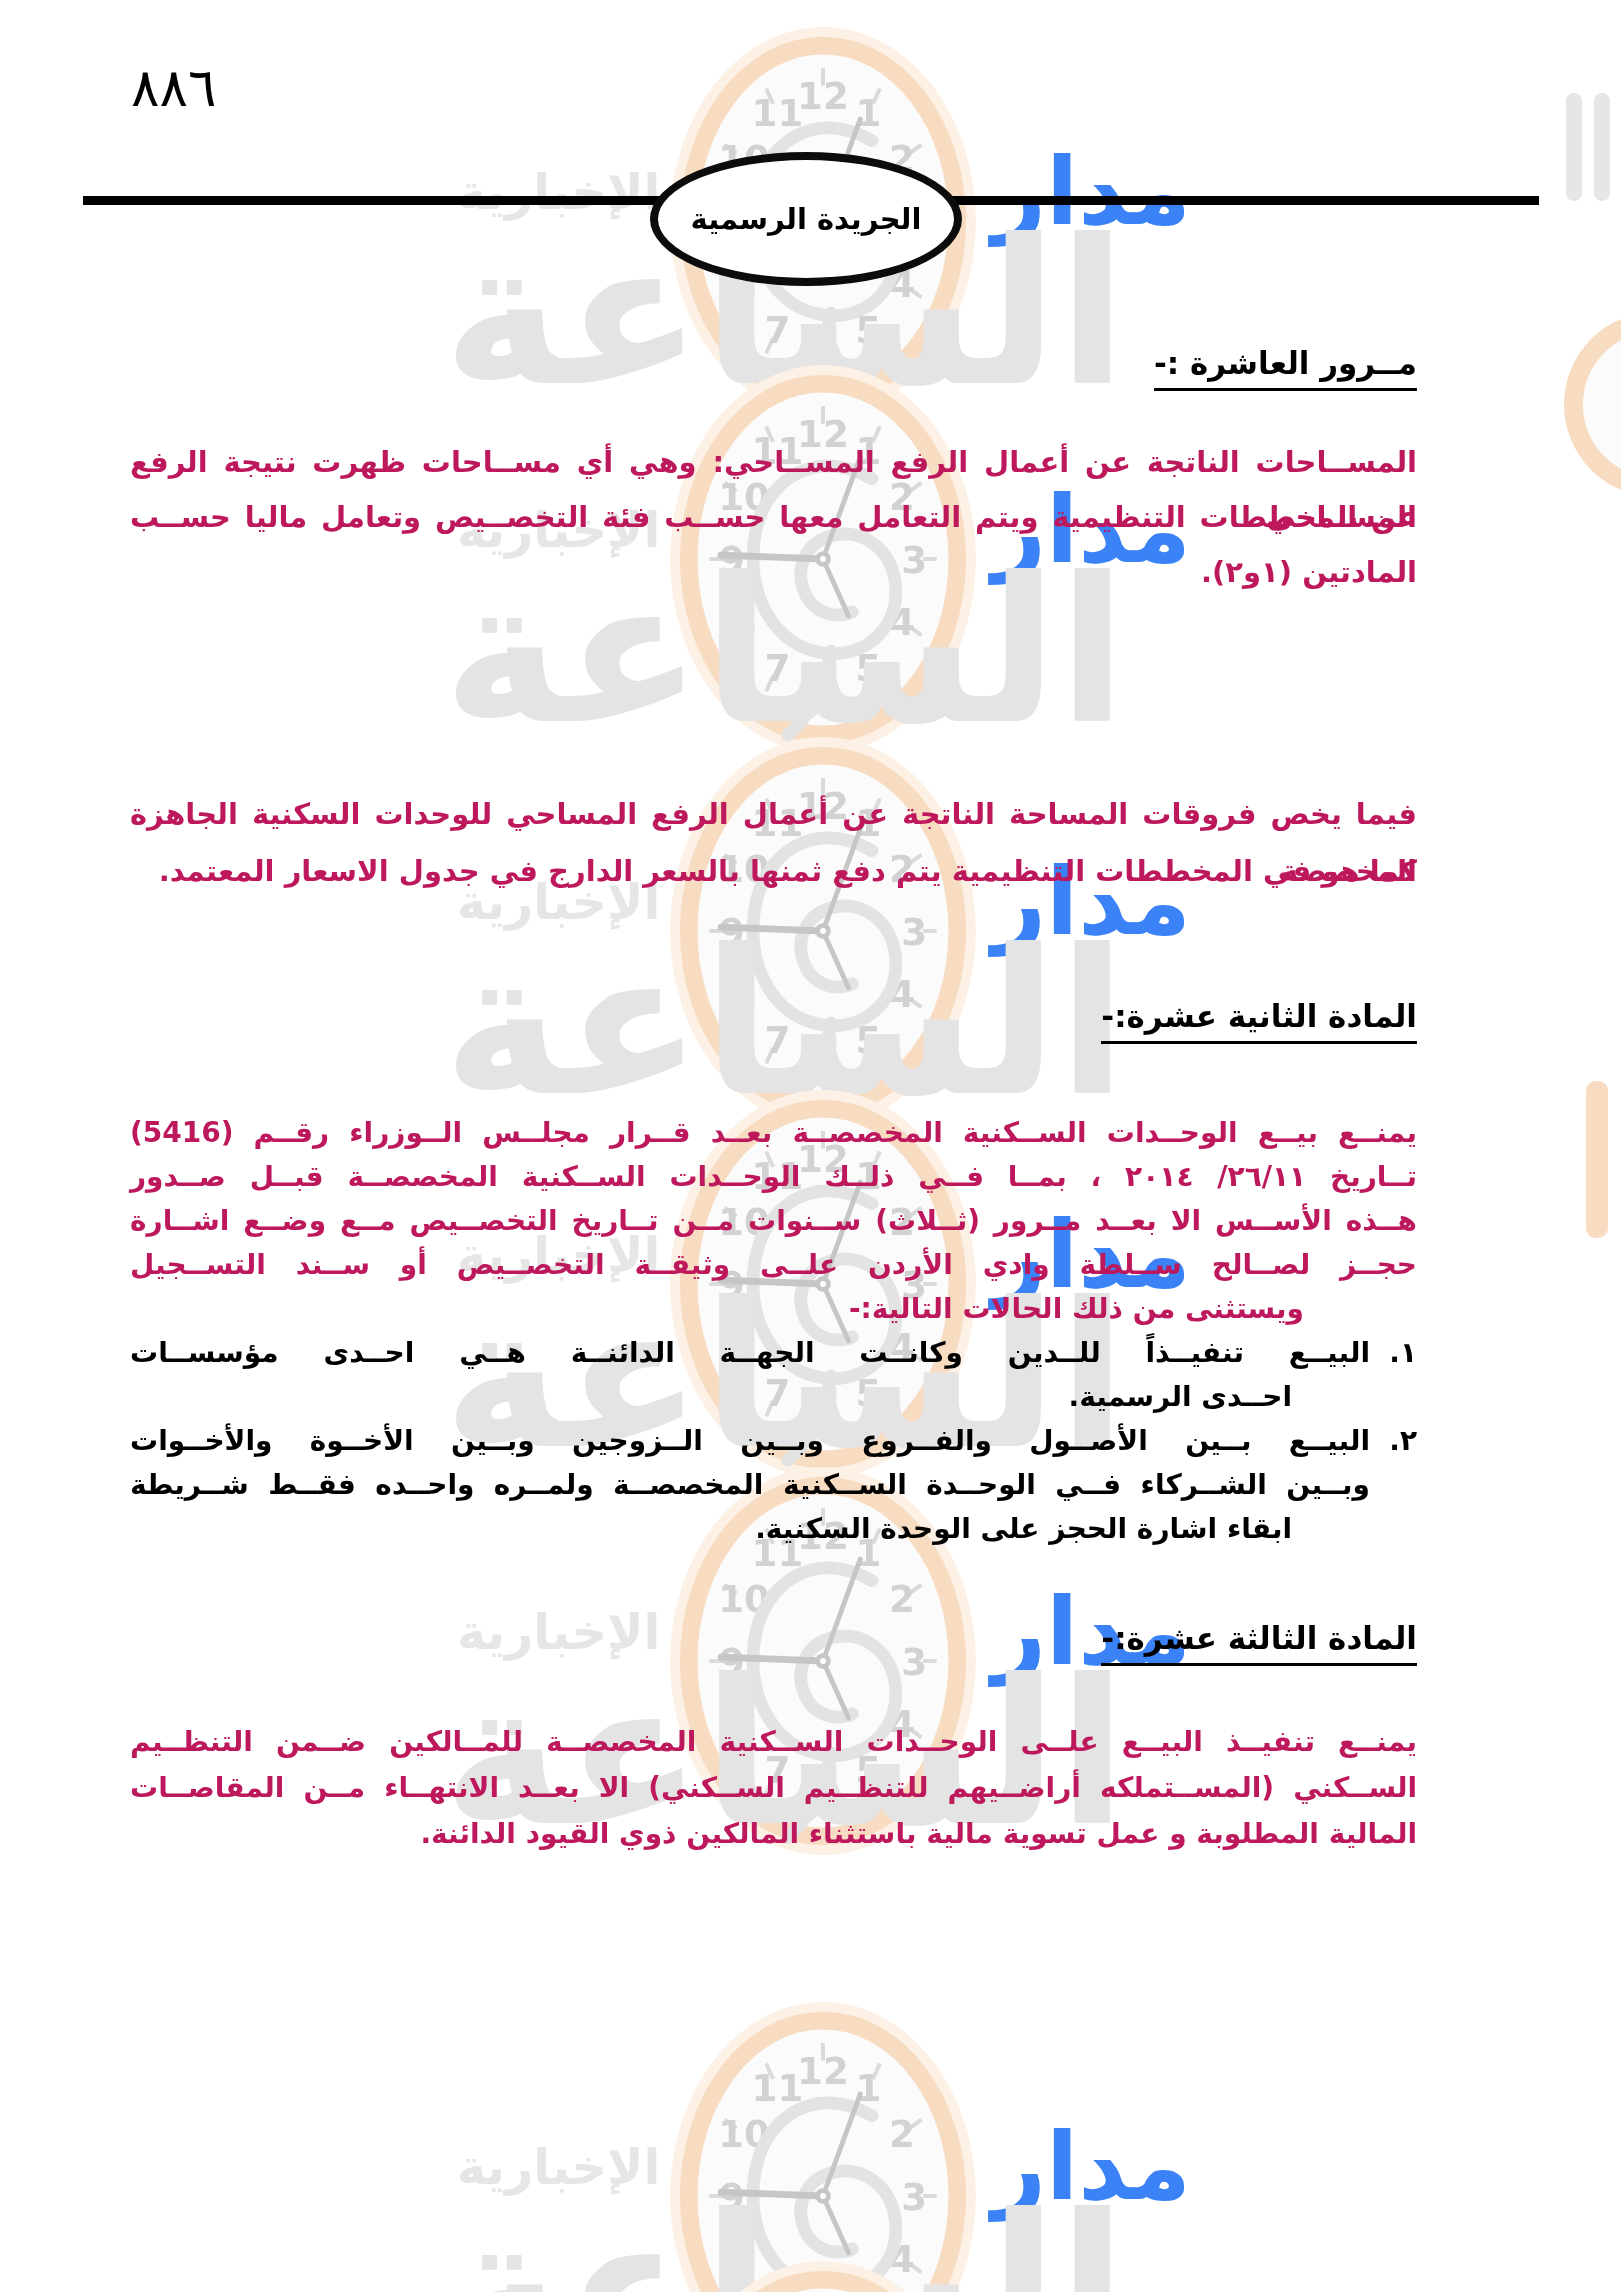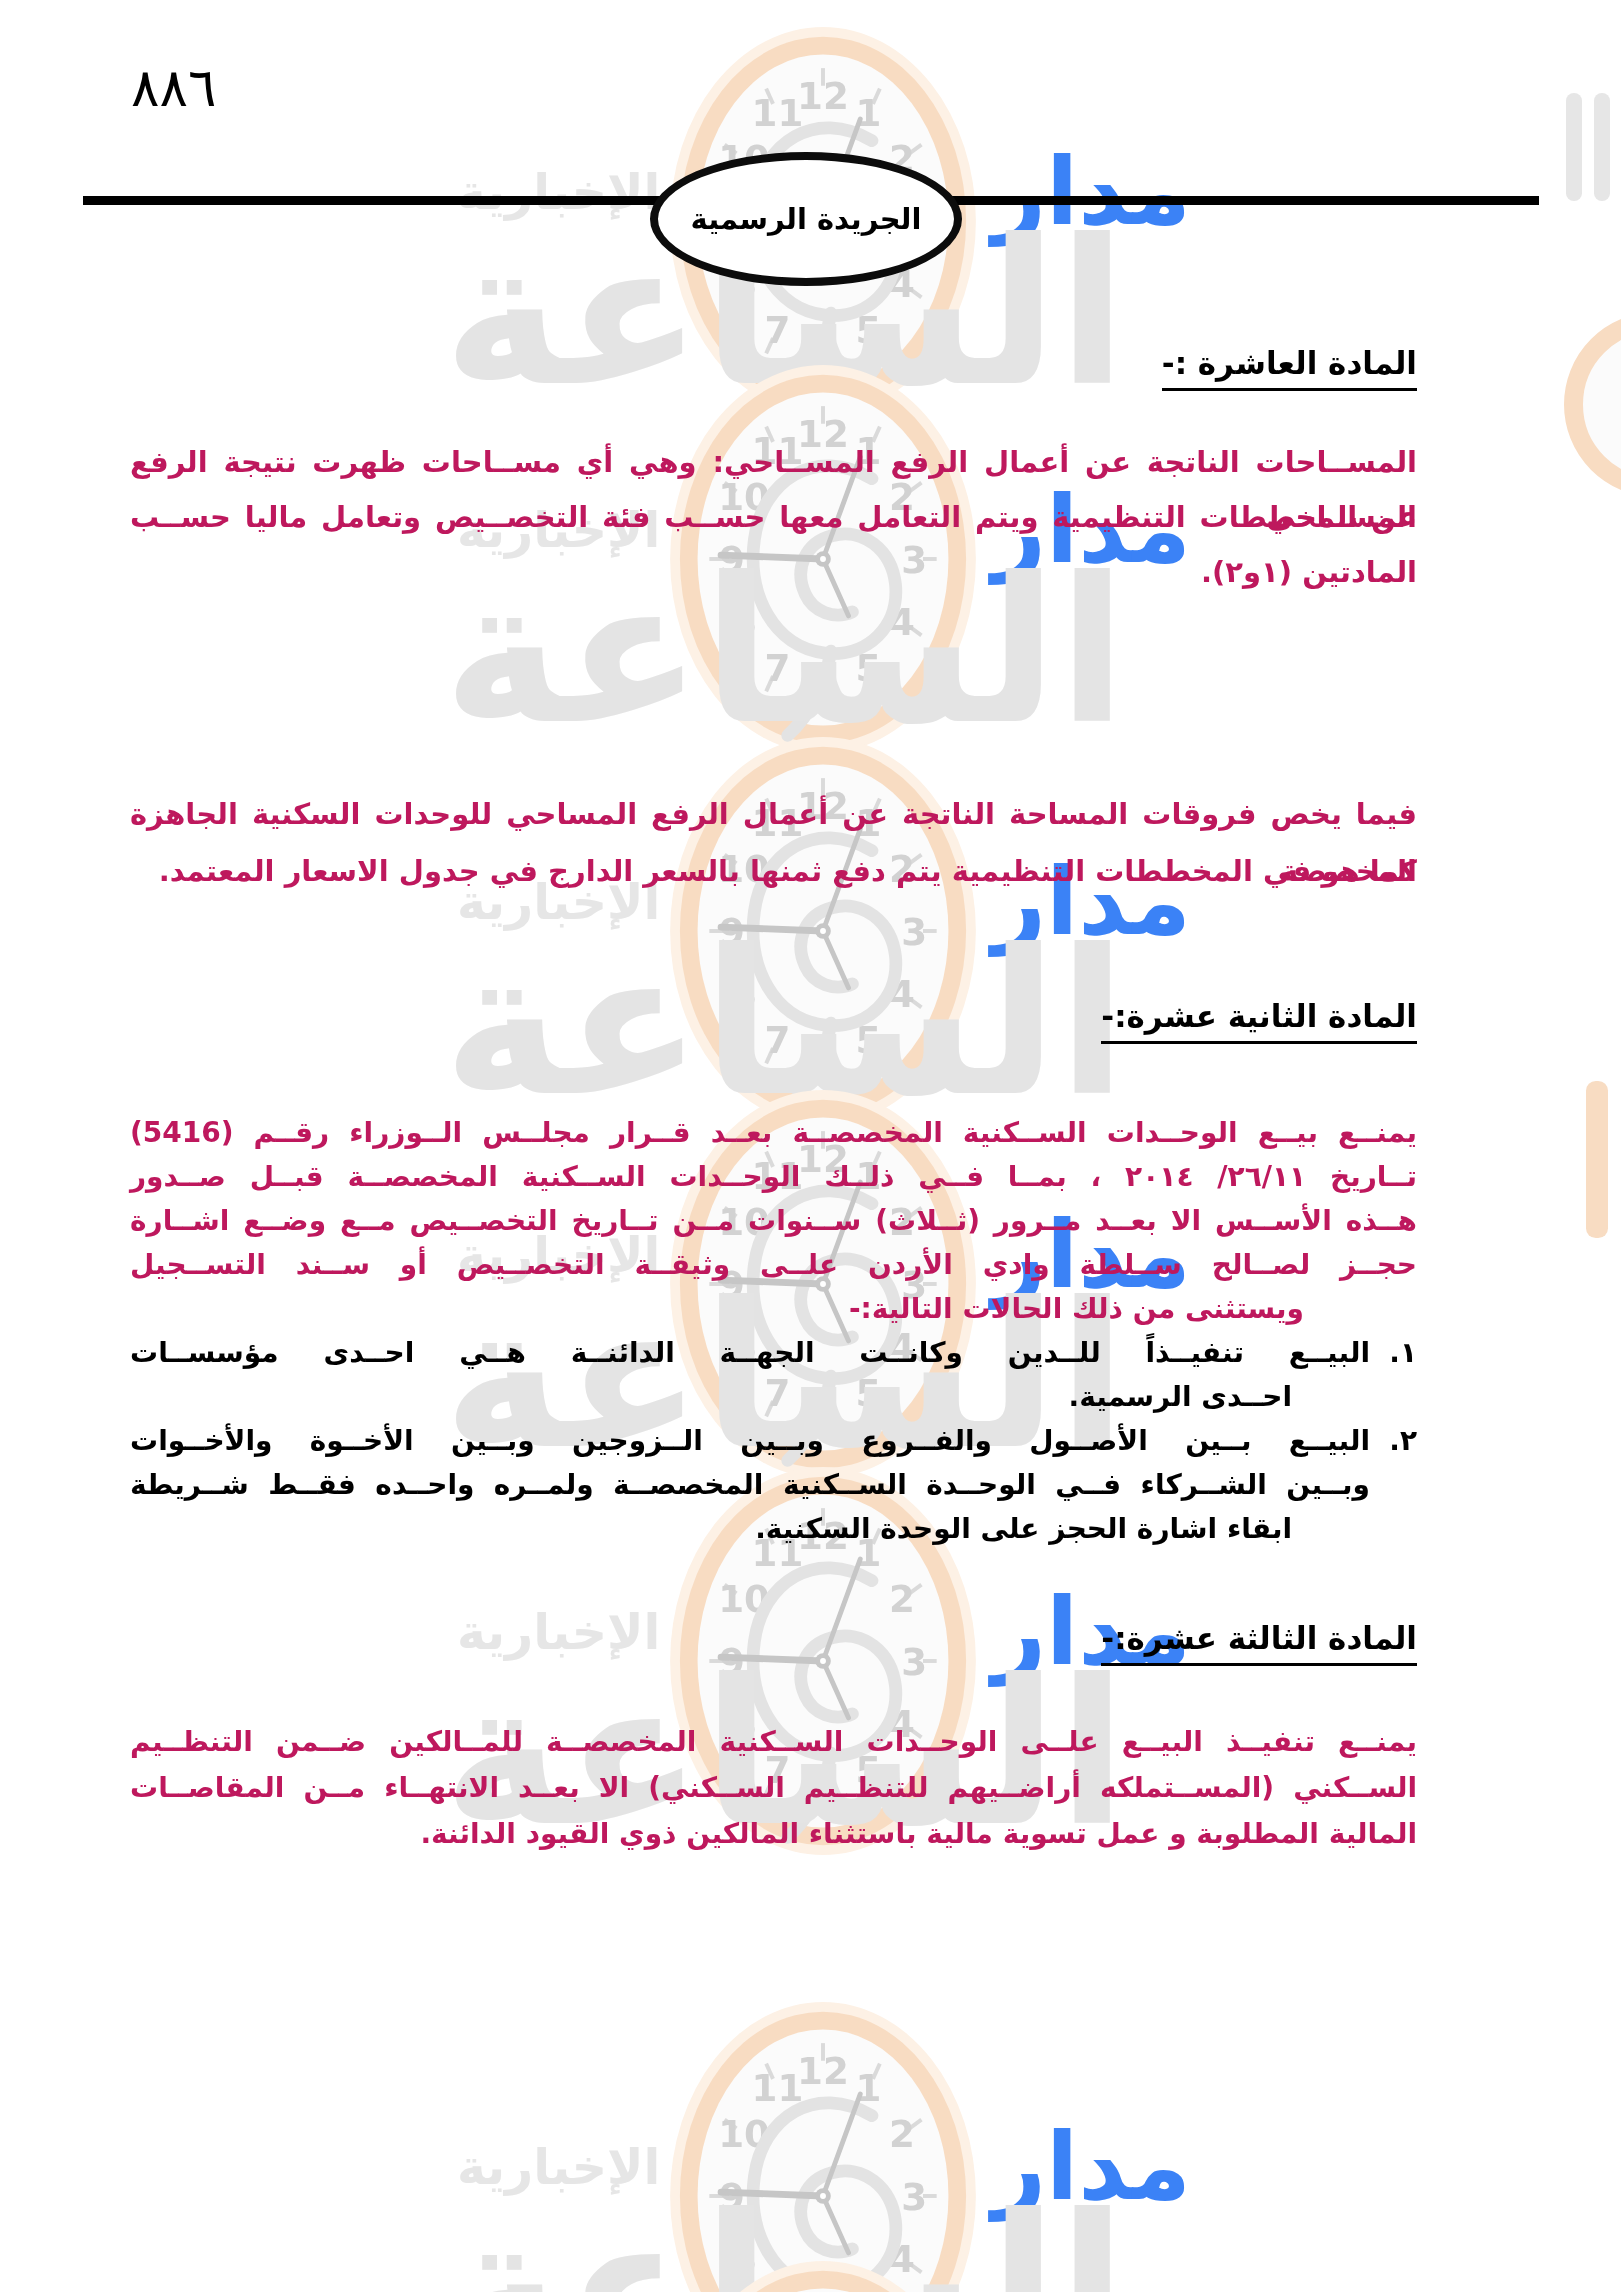--- a/index.html
+++ b/index.html
@@ -338,21 +338,21 @@
   <div class="wm-frag frag-ring" style="left:1564px;top:312px;width:147px;height:147px;"></div>
   <div class="wm-frag frag-peach" style="left:1586px;top:1081px;width:21.6px;height:157px;"></div>
 
   <div class="pagenum">٨٨٦</div>
   <div class="rule"></div>
   <div class="badge">
     <span>الجريدة الرسمية</span>
   </div>
 
   <div class="heading" style="top:345px">
-    <span>المادة العاشرة :-</span>
+    <span>مــرور العاشرة :-</span>
   </div>
   <div class="para" style="top:435px;--lh:55px;font-size:29px">
       <div class="line">المســاحات الناتجة عن أعمال الرفع المســاحي: وهي أي مســاحات ظهرت نتيجة الرفع المســاحي</div>
       <div class="line">عن المخططات التنظيمية ويتم التعامل معها حســب فئة التخصــيص وتعامل ماليا حســب</div>
       <div class="line lastline">المادتين (١و٢).</div>
     </div>
 
   <div class="para" style="top:786px;--lh:57px;font-size:29px">
       <div class="line">فيما يخص فروقات المساحة الناتجة عن أعمال الرفع المساحي للوحدات السكنية الجاهزة المخصصة</div>
       <div class="line lastline">كما هو في المخططات التنظيمية يتم دفع ثمنها بالسعر الدارج في جدول الاسعار المعتمد.</div>

